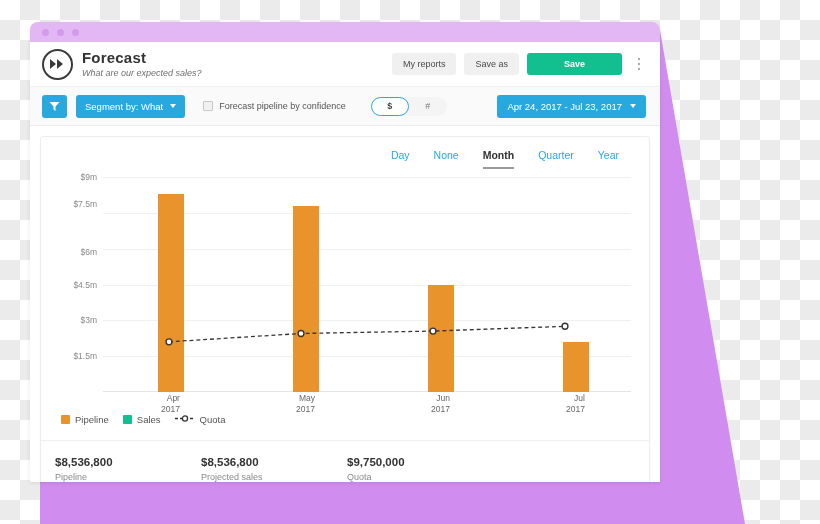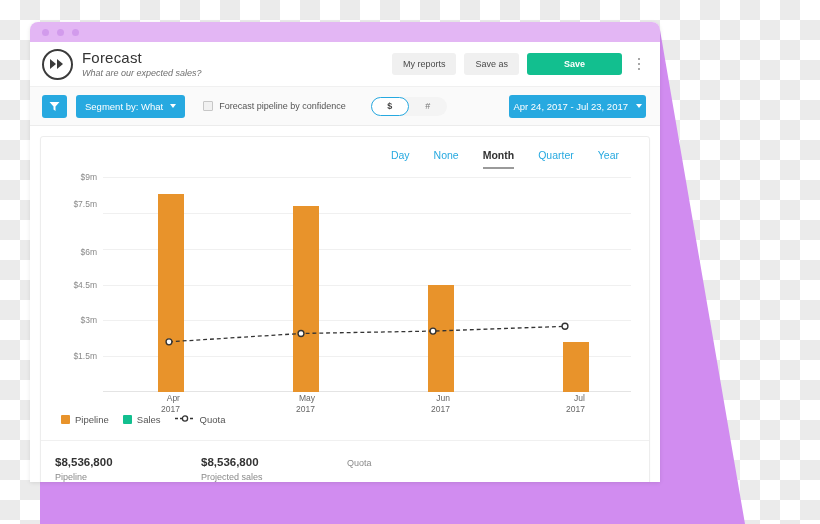--- a/index.html
+++ b/index.html
@@ -36,21 +36,21 @@
     height:44px;background:#ffffff;display:flex;align-items:center;
     padding:0 14px 0 12px;border-bottom:1px solid #f0f0f0;
   }
   .logo{
     width:27px;height:27px;border-radius:50%;border:2.2px solid #3b3b3b;
     display:flex;align-items:center;justify-content:center;flex:none;margin-right:9px;
   }
   .logo svg{display:block}
   .titles{flex:1;min-width:0;}
   .app-title{
-    font-size:15px;font-weight:normal;color:#333;line-height:15px;letter-spacing:.2px;
+    font-size:15px;font-weight:bold;color:#333;line-height:15px;letter-spacing:.2px;
   }
   .app-sub{
     font-size:9px;color:#6f6f6f;font-style:italic;line-height:12px;margin-top:2px;
   }
   .hbtns{display:flex;align-items:center;gap:8px;}
   .btn{
     font-size:9px;border-radius:3px;padding:6px 11px;cursor:pointer;
     white-space:nowrap;color:#4a4a4a;background:#f0f0f0;border:none;
     font-family:"Liberation Sans", sans-serif;
   }
@@ -83,21 +83,21 @@
   .unit-toggle{
     margin-left:16px;display:flex;background:#f4f4f4;border-radius:11px;height:19px;align-items:center;
   }
   .unit{
     font-size:9px;color:#777;width:38px;height:19px;display:flex;align-items:center;
     justify-content:center;border-radius:11px;cursor:pointer;box-sizing:border-box;
   }
   .unit.active{background:#fff;border:1px solid #27a9e0;color:#444;font-weight:bold;}
   .spacer{flex:1}
   .date-btn{
-    background:#27a9e0;color:#fff;font-size:9.5px;border-radius:3px;padding:6px 4px;
+    background:#27a9e0;color:#fff;font-size:9.5px;border-radius:3px;padding:6px 10px;
     display:flex;align-items:center;gap:8px;cursor:pointer;white-space:nowrap;margin-left:32px;
   }
 
   .body{padding:10px;background:#ffffff;}
   .card{
     border:1px solid #ededed;border-radius:3px;background:#fff;
     box-shadow:0 1px 2px rgba(0,0,0,0.03);
   }
   .tabs{
     display:flex;justify-content:flex-end;gap:24px;padding:12px 30px 0 0;
@@ -286,19 +286,20 @@
       <div class="summary">
         <div class="stat">
           <div class="stat-val">$8,536,800</div>
           <div class="stat-lab">Pipeline</div>
         </div>
         <div class="stat">
           <div class="stat-val">$8,536,800</div>
           <div class="stat-lab">Projected sales</div>
         </div>
         <div class="stat">
+          <div class="stat-val">$9,750,000</div>
           <div class="stat-lab">Quota</div>
         </div>
       </div>
 
     </div>
   </div>
 </div>
 
 </body></html>

